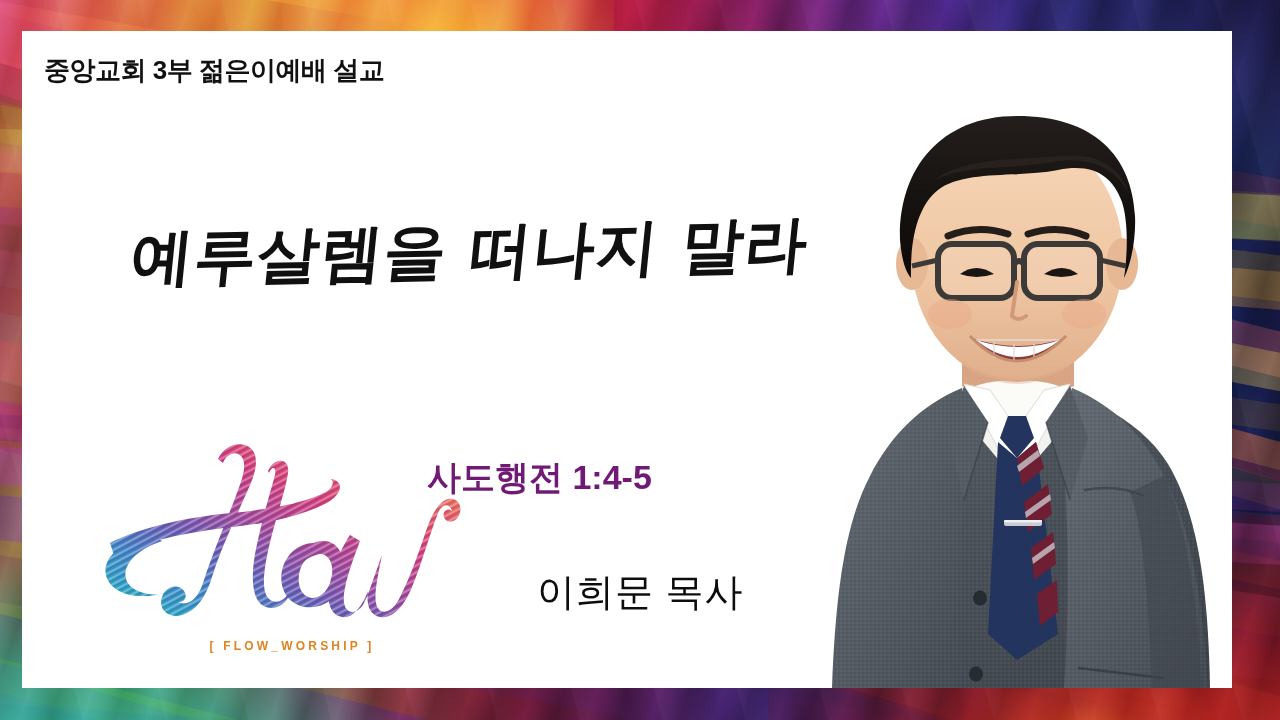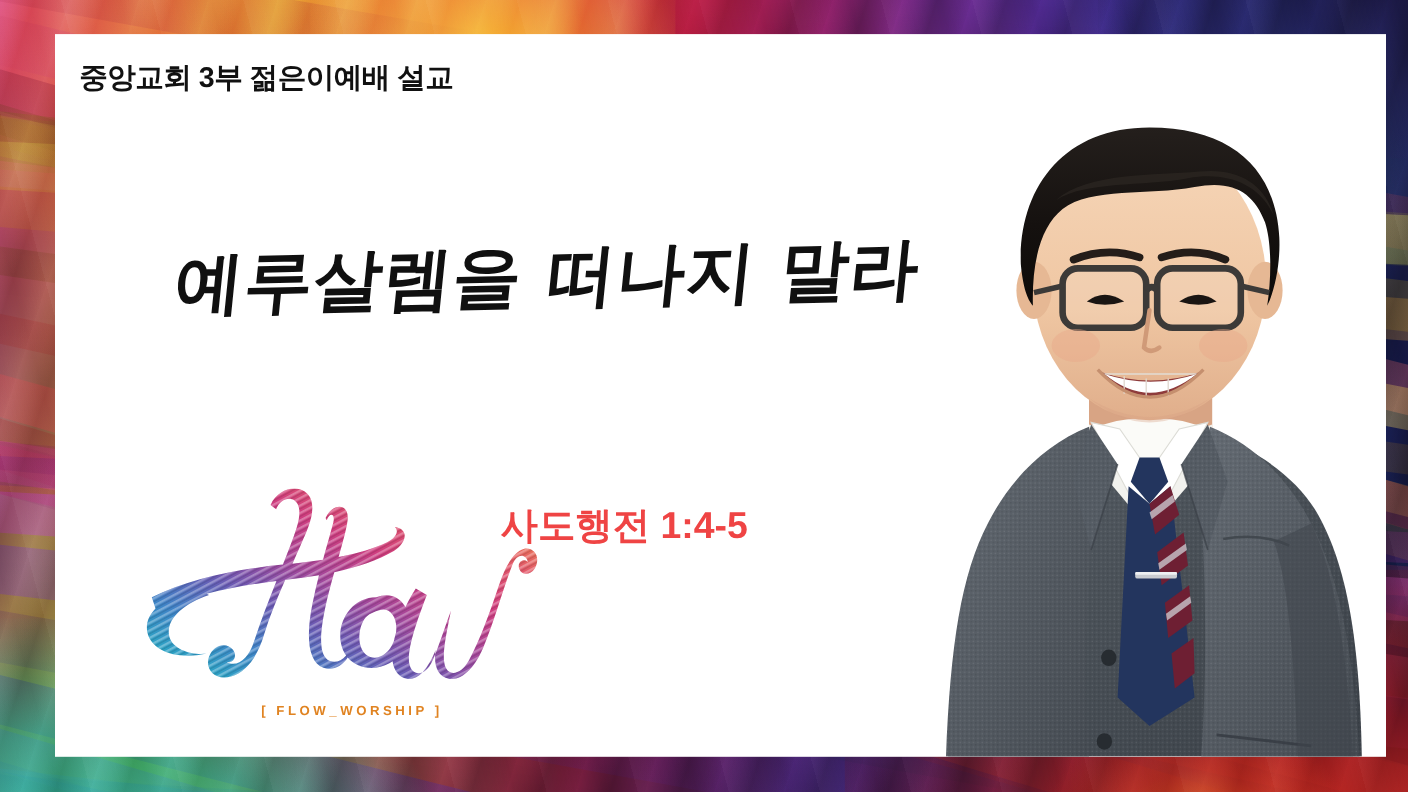--- a/index.html
+++ b/index.html
@@ -148,21 +148,21 @@
     height: 30%;
     background: radial-gradient(ellipse at 80% 20%,
       rgba(26,20,60,0.95) 0%,
       rgba(40,32,86,0.6) 45%,
       rgba(60,40,110,0.0) 78%);
   }
 
   
   #card {
     position: absolute;
-    left: 50px;
+    left: 22px;
     top: 31px;
     width: 1210px;
     height: 657px;
     background: #ffffff;
     overflow: hidden;
   }
 
   
   #header-title {
     position: absolute;
@@ -190,21 +190,21 @@
     font-family: "DejaVu Sans", "Liberation Sans", sans-serif;
   }
 
   
   #scripture {
     position: absolute;
     left: 405px;
     top: 424px;
     font-size: 34px;
     font-weight: 700;
-    color: #ef4444;
+    color: #701a75;
     letter-spacing: 0px;
     white-space: nowrap;
   }
 
   
   #speaker {
     position: absolute;
     left: 515px;
     top: 536px;
     font-size: 38px;
@@ -299,20 +299,21 @@
   <div class="sheen2"></div>
 
   <div id="card">
 
     <div id="header-title">중앙교회 3부 젊은이예배 설교</div>
 
     <div id="sermon-title">예루살렘을 떠나지 말라</div>
 
     <div id="scripture">사도행전 1:4-5</div>
 
+    <div id="speaker">이희문 목사</div>
 
     <div id="flow-logo">
       <svg id="flow-word" viewBox="0 0 400 200">
         <defs>
           <linearGradient id="flowGrad" x1="0" y1="1" x2="1" y2="0">
             <stop offset="0%" stop-color="#2fb69a"></stop>
             <stop offset="12%" stop-color="#2aa7c4"></stop>
             <stop offset="24%" stop-color="#3f83c7"></stop>
             <stop offset="36%" stop-color="#6a5ab4"></stop>
             <stop offset="48%" stop-color="#a4479b"></stop>

